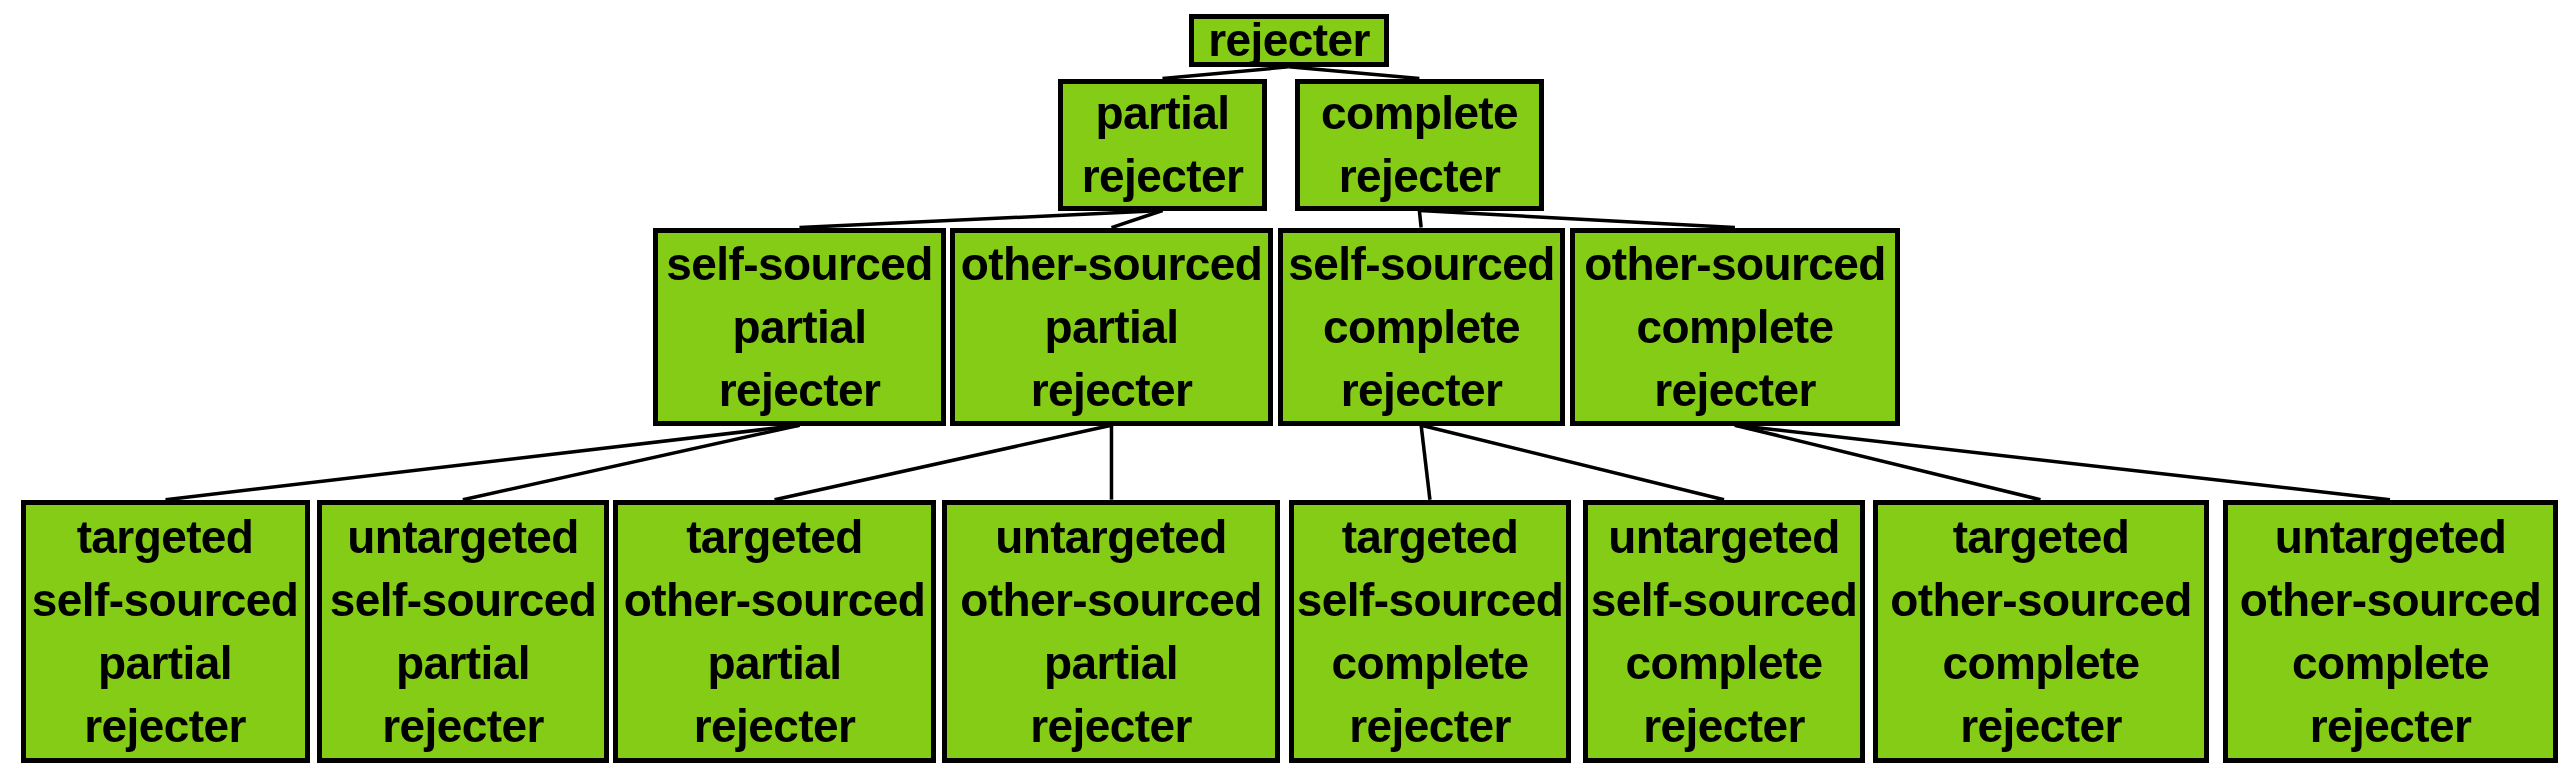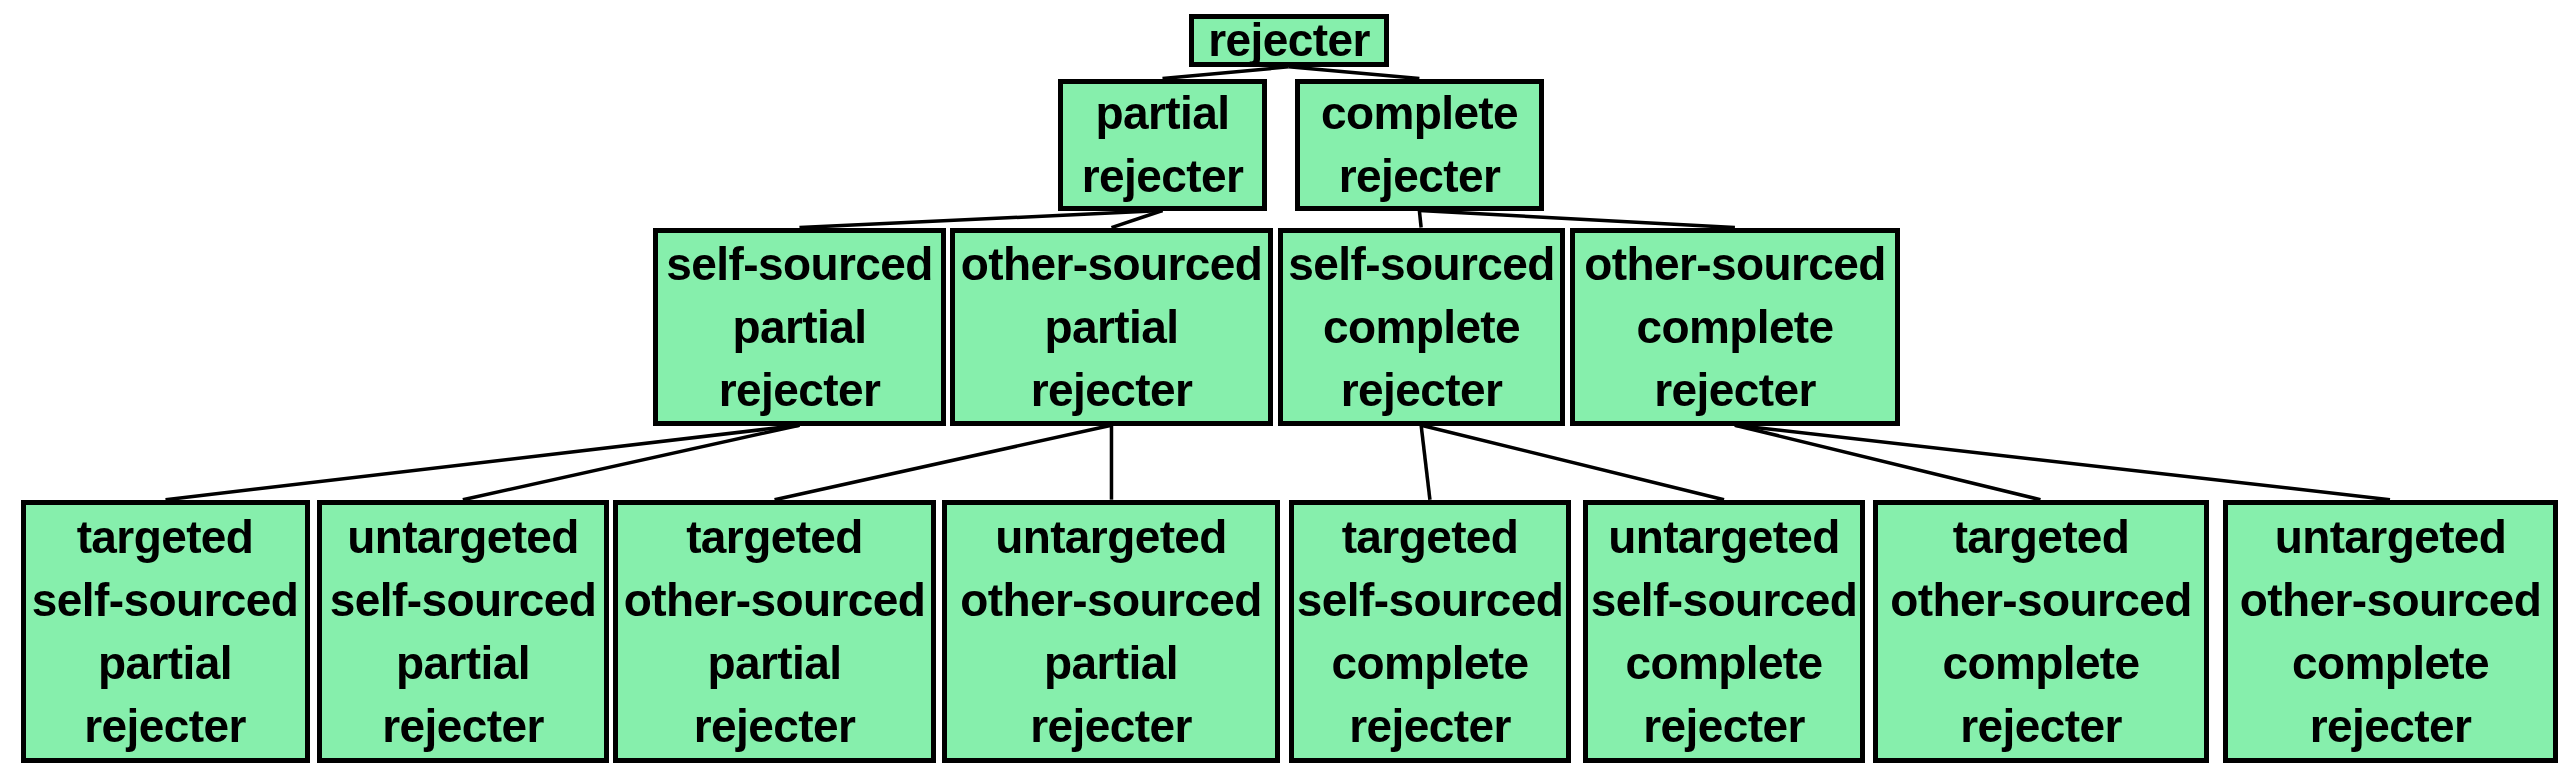--- a/index.html
+++ b/index.html
@@ -12,21 +12,21 @@
     color:#000000;
     overflow:hidden;
   }
   .edges-layer{
     position:absolute;left:0;top:0;width:2576px;height:780px;
   }
   .node{
     position:absolute;
     box-sizing:border-box;
     border:5.9px solid #000000;
-    background:#86efac;
+    background:#84cc16;
     display:flex;
     flex-direction:column;
     justify-content:center;
     align-items:center;
     text-align:center;
     font-size:46px;
     letter-spacing:-0.6px;
     white-space:nowrap;
   }
   .node .line{

